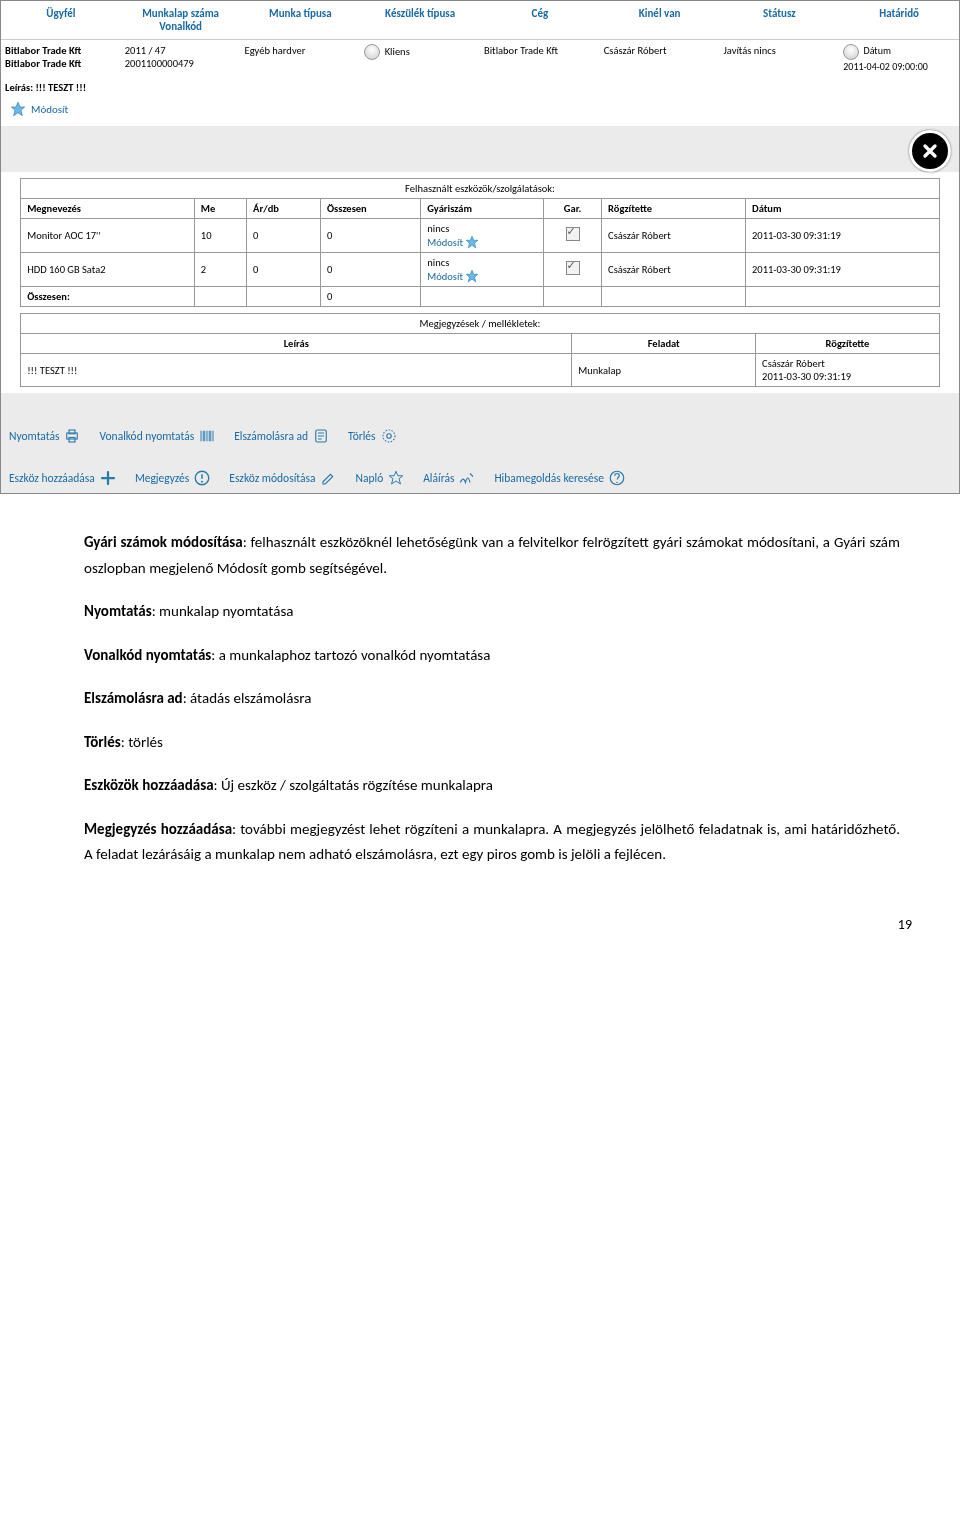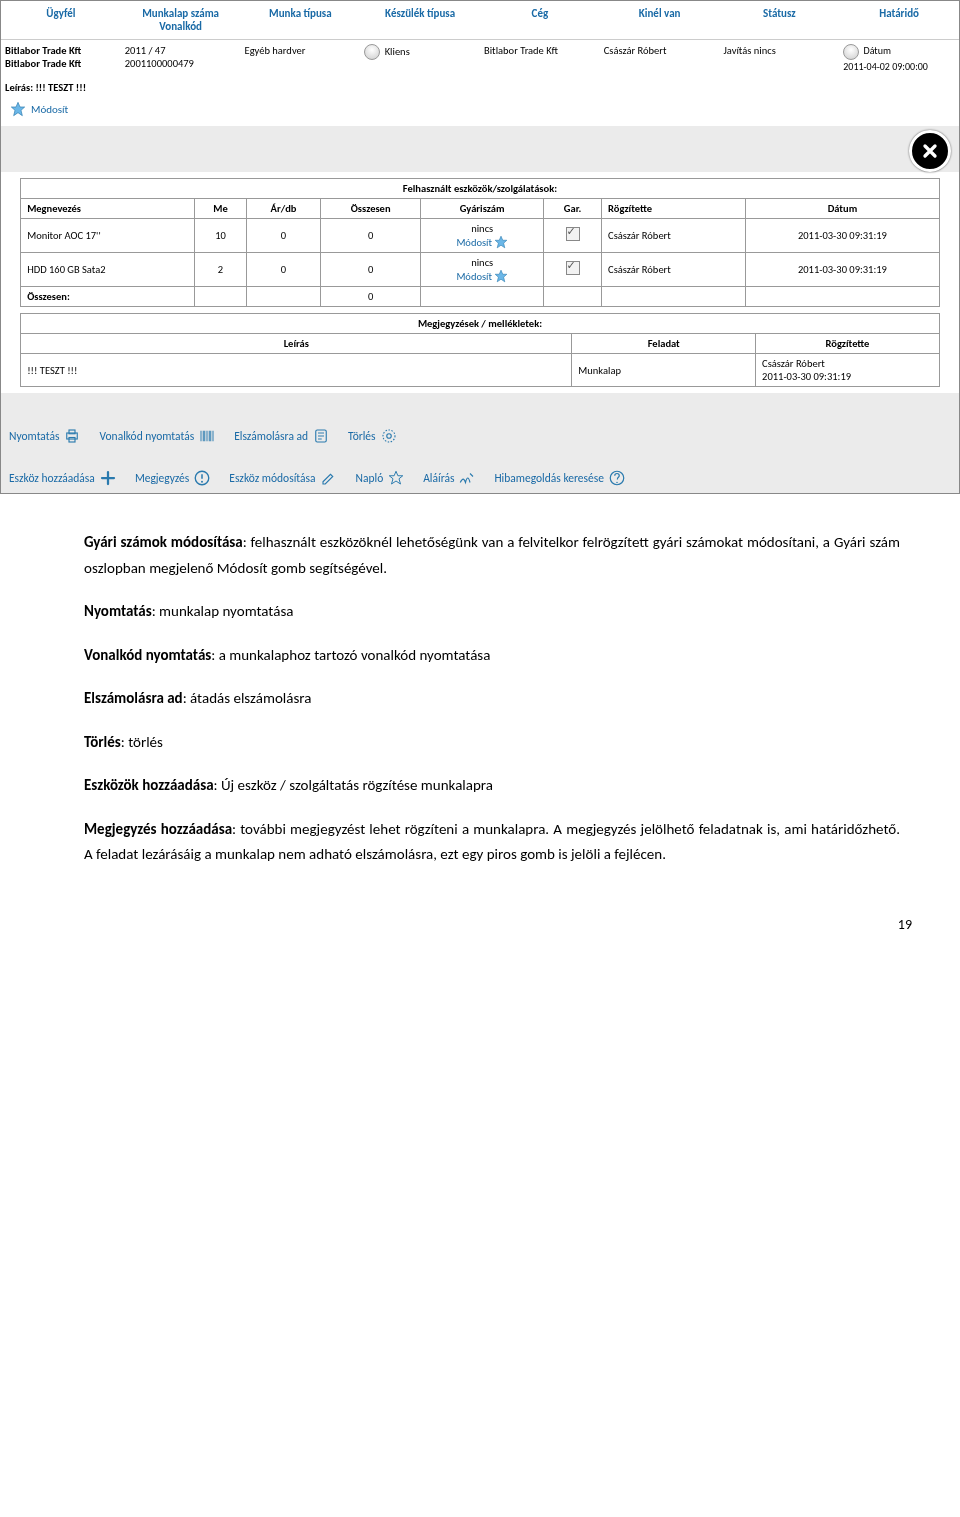--- a/index.html
+++ b/index.html
@@ -89,25 +89,25 @@
     margin: 6px auto;
     border-collapse: collapse;
     font-size: 10.5px;
   }
   .tbl th, .tbl td {
     border: 1px solid #999;
     padding: 3px 6px;
   }
   .tbl .title-row th {
     text-align: center;
-    font-weight: bold;
+    font-weight: normal;
     background: #fff;
   }
   .tbl th { font-weight: bold; background: #fff; }
-  .tbl .right { text-align: center; }
+  .tbl .right { text-align: left; }
   .tbl .center { text-align: center; }
   .chk {
     width: 12px; height: 12px;
     display:inline-block;
     border:1px solid #888;
     background:#f2f2f2;
     position:relative;
   }
   .chk::after{
     content:"✓";

